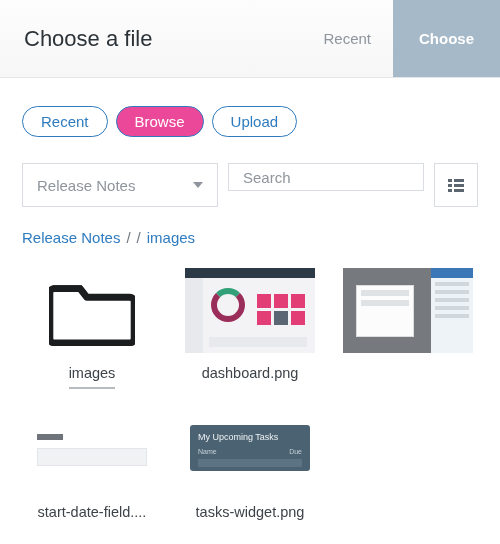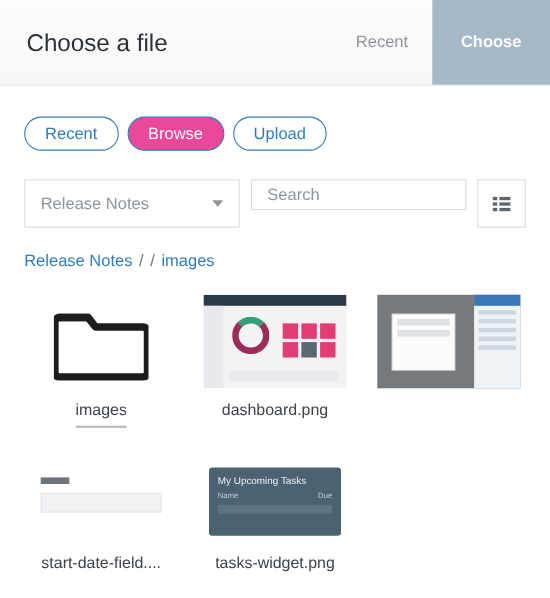--- a/index.html
+++ b/index.html
@@ -65,21 +65,21 @@
 .thumb-desc .card { position:absolute; left:14px; top:18px; width:56px; height:50px; background:#fcfcfc; box-shadow:0 0 0 1px #ddd; }
 .thumb-desc .card .hl { height:6px; background:#e0e3e6; margin:4px; }
 
 
 .thumb-start { width:130px; height:85px; background:#fff; display:flex; flex-direction:column; justify-content:center; padding:14px 10px; gap:8px; }
 .thumb-start .lbl { width:26px; height:6px; background:#6e747a; }
 .thumb-start .field { height:18px; background:#f1f2f4; border:1px solid #e3e5e8; }
 
 
 .thumb-tasks { width:130px; height:85px; display:flex; align-items:flex-start; justify-content:center; padding-top:18px; }
-.thumb-tasks .card { width:120px; background:#4b6272; border-radius:3px; padding:7px 8px 20px; color:#eef2f5; font-size:7px; }
+.thumb-tasks .card { width:120px; background:#4b6272; border-radius:3px; padding:7px 8px 4px; color:#eef2f5; font-size:7px; }
 .thumb-tasks .card .t { font-size:9px; margin-bottom:6px; }
 .thumb-tasks .card .row { display:flex; justify-content:space-between; color:#c6d0d7; margin-bottom:4px; }
 .thumb-tasks .card .item { height:8px; background:#5b7383; margin-top:3px; }
 </style>
 </head>
 <body>
 
 <div class="hdr">
   <div class="hdr-title">Choose a file</div>
   <div class="hdr-actions">

